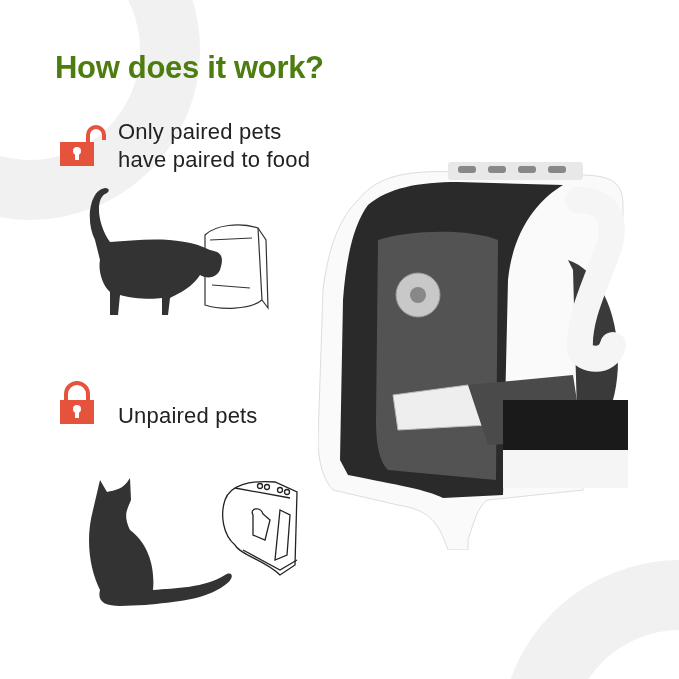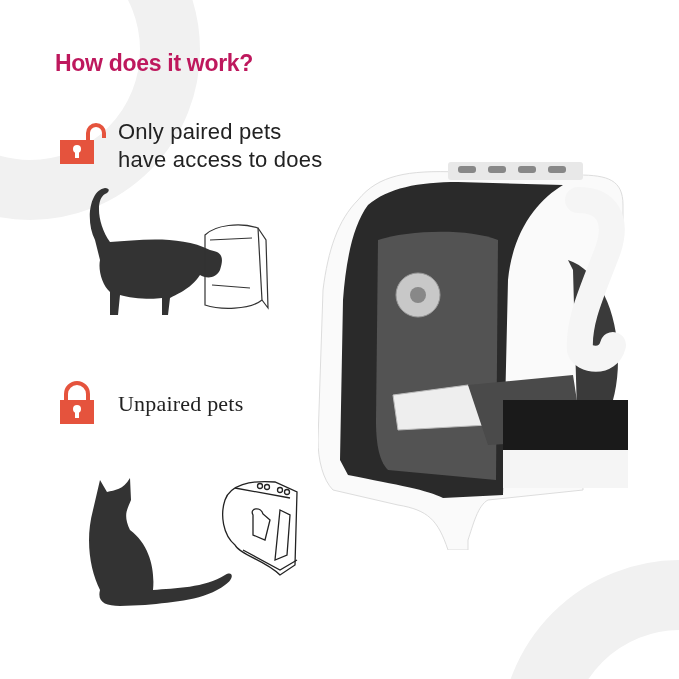--- a/index.html
+++ b/index.html
@@ -1,23 +1,23 @@
 <!DOCTYPE html>
 <html><head>
 <meta charset="utf-8">
 <style>
   html,body{margin:0;padding:0;}
   body{width:679px;height:679px;overflow:hidden;background:#ffffff;position:relative;font-family:"Liberation Sans","DejaVu Sans",sans-serif;}
   .bg-ring{position:absolute;border-radius:50%;border-style:solid;border-color:#f1f1f1;box-sizing:border-box;}
   .ring-tl{left:-140px;top:-120px;width:340px;height:340px;border-width:60px;}
   .ring-br{left:500px;top:560px;width:360px;height:360px;border-width:70px;}
-  .title{position:absolute;left:55px;top:50px;font-size:23px;font-weight:bold;color:#be185d;letter-spacing:-0.3px;}
-  .feature{position:absolute;display:flex;align-items:center;}
+  .title{position:absolute;left:55px;top:50px;font-size:31px;font-weight:bold;color:#4d7c0f;letter-spacing:-0.3px;}
+  .feature{position:absolute;display:flex;align-items:flex-end;}
   .feat1{left:58px;top:118px;}
-  .feat2{left:58px;top:378px;font-family:Liberation Serif, serif;}
+  .feat2{left:58px;top:378px;}
   .lock{width:50px;height:50px;margin-right:10px;margin-top:2px;}
   .feat-text{font-size:22px;line-height:28px;color:#222;font-weight:normal;letter-spacing:0.2px;}
   .illus{position:absolute;}
   .product{position:absolute;left:318px;top:160px;}
 </style>
 </head>
 <body>
 
 <div class="bg-ring ring-tl"></div>
 <div class="bg-ring ring-br"></div>
@@ -26,21 +26,21 @@
 
 <div class="feature feat1">
   <svg class="lock" viewBox="0 0 50 50">
     <path d="M30 18 V11 a8 8 0 0 1 16 0 V16" fill="none" stroke="#e5533d" stroke-width="4"></path>
     <rect x="2" y="18" width="34" height="24" fill="#e5533d"></rect>
     <circle cx="19" cy="27" r="4" fill="#fff"></circle>
     <rect x="17" y="28" width="4" height="8" fill="#fff"></rect>
   </svg>
   <div class="feat-text">
     <div>Only paired pets</div>
-    <div>have access to does</div>
+    <div>have paired to food</div>
   </div>
 </div>
 
 <svg class="illus" style="left:80px;top:180px;" width="200" height="150" viewBox="0 0 200 150">
   <path d="M15 60 C5 40 10 10 25 8 C30 8 30 12 25 14 C15 20 18 45 30 62 C60 60 100 55 130 70 C140 72 145 75 140 90 C135 100 125 98 120 95 C110 110 95 115 90 118 L88 135 L82 135 L82 118 C70 120 50 118 40 115 L38 135 L30 135 L30 112 C22 105 18 90 20 80 Z" fill="#333"></path>
   <g fill="none" stroke="#333" stroke-width="1.2">
     <path d="M125 55 C135 45 160 42 178 48 L182 120 C170 130 140 130 125 125 Z"></path>
     <path d="M130 60 L172 58"></path>
     <path d="M132 105 L170 108"></path>
     <path d="M178 48 L186 60 L188 128 L182 120"></path>

